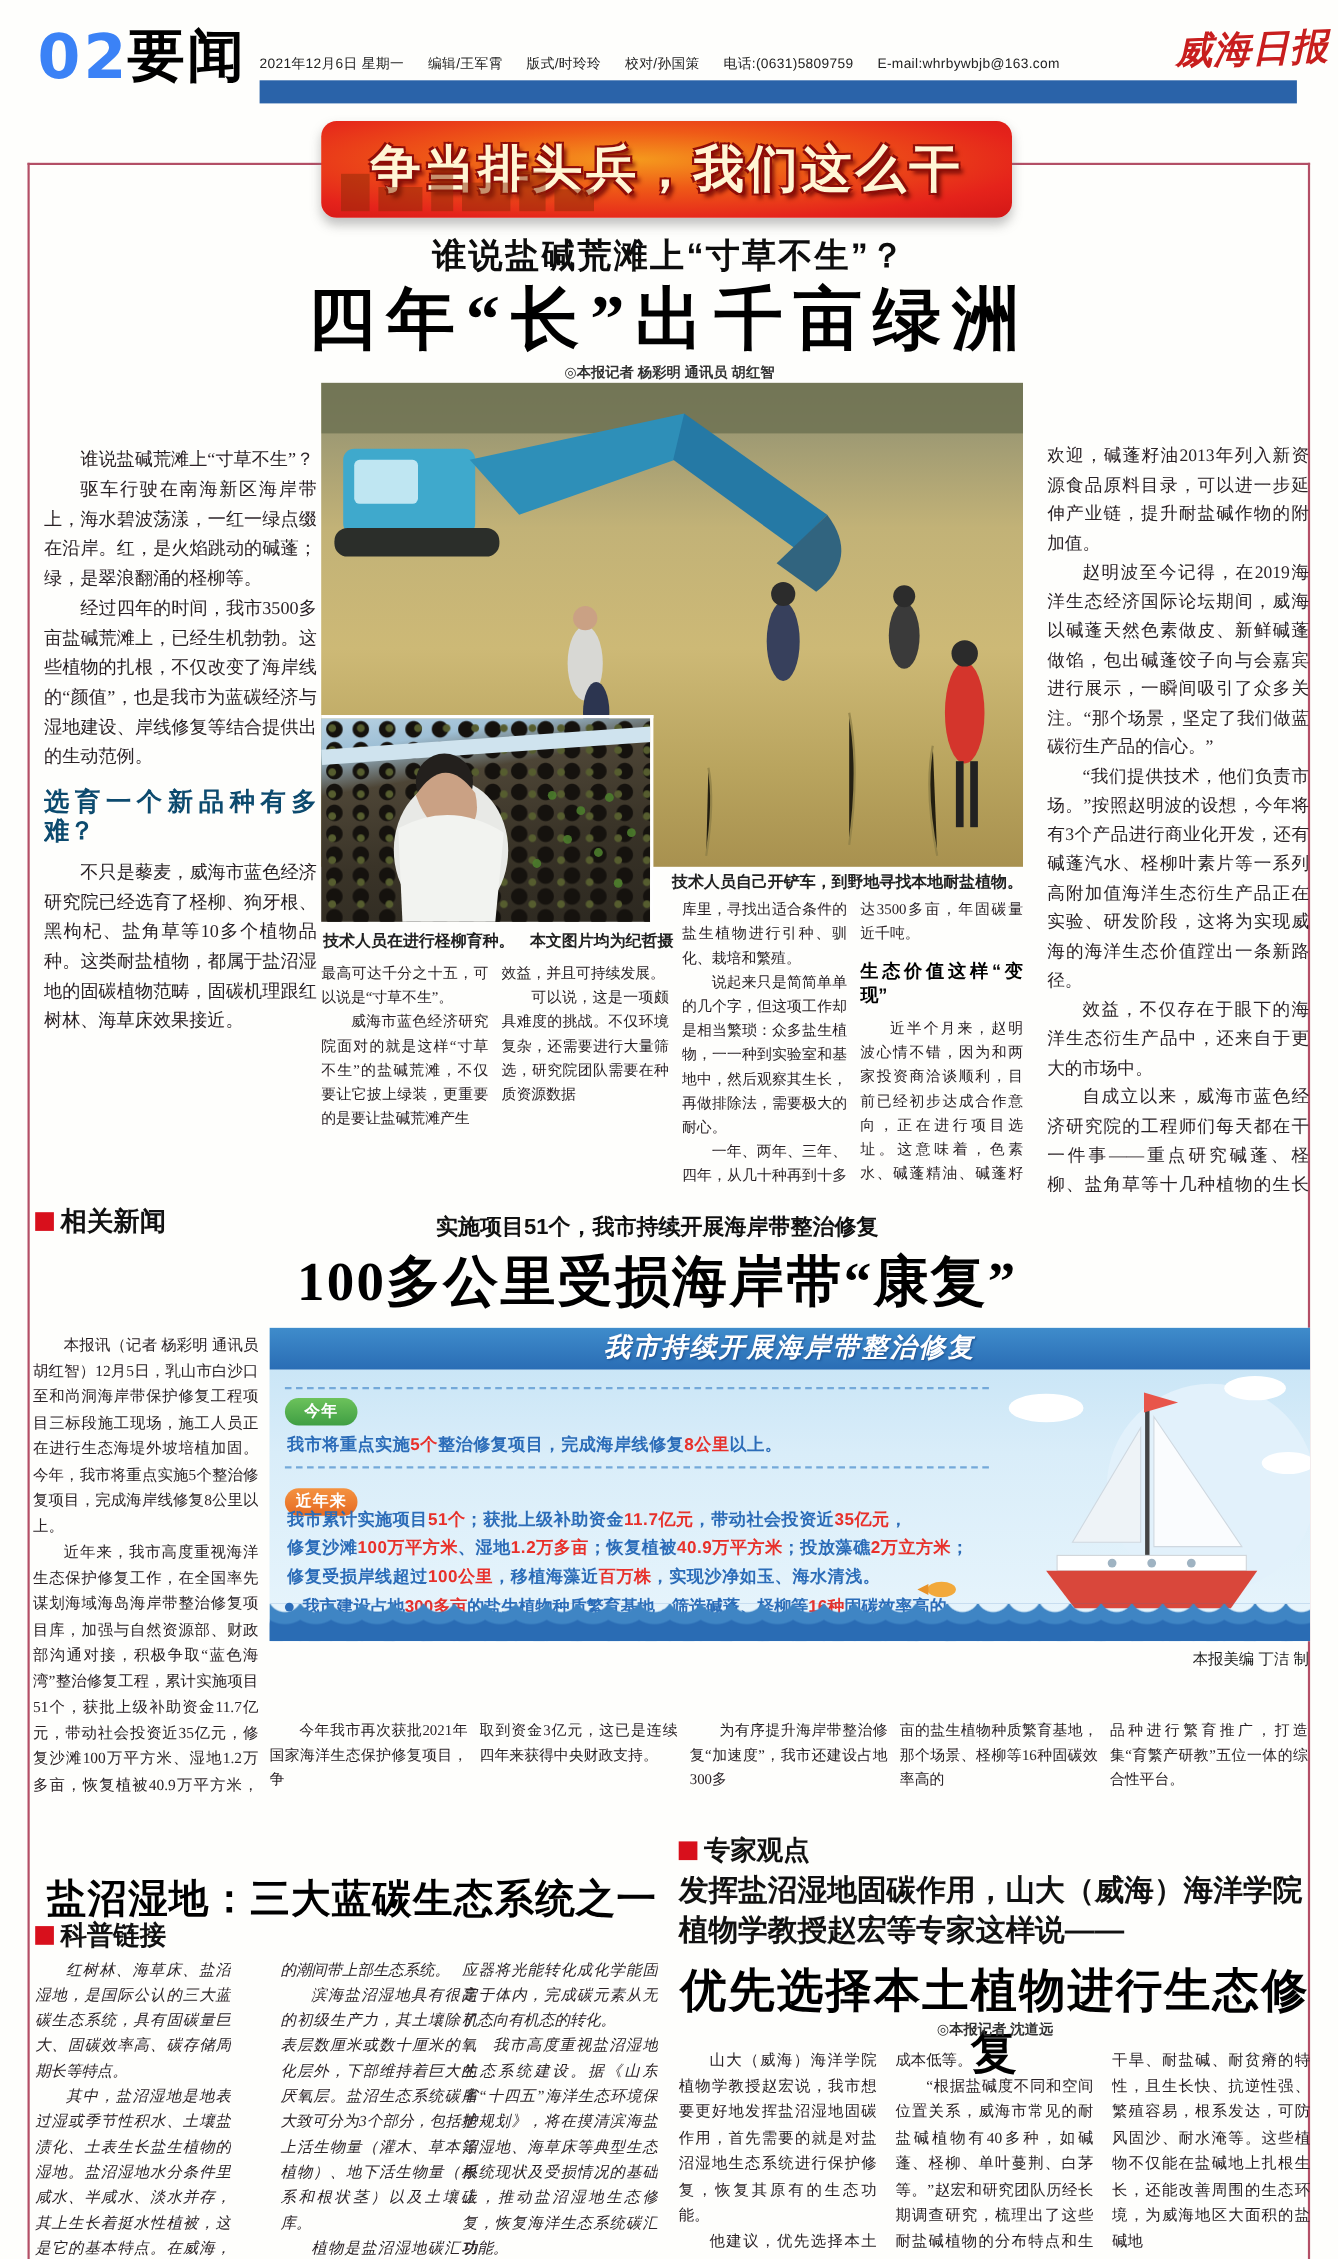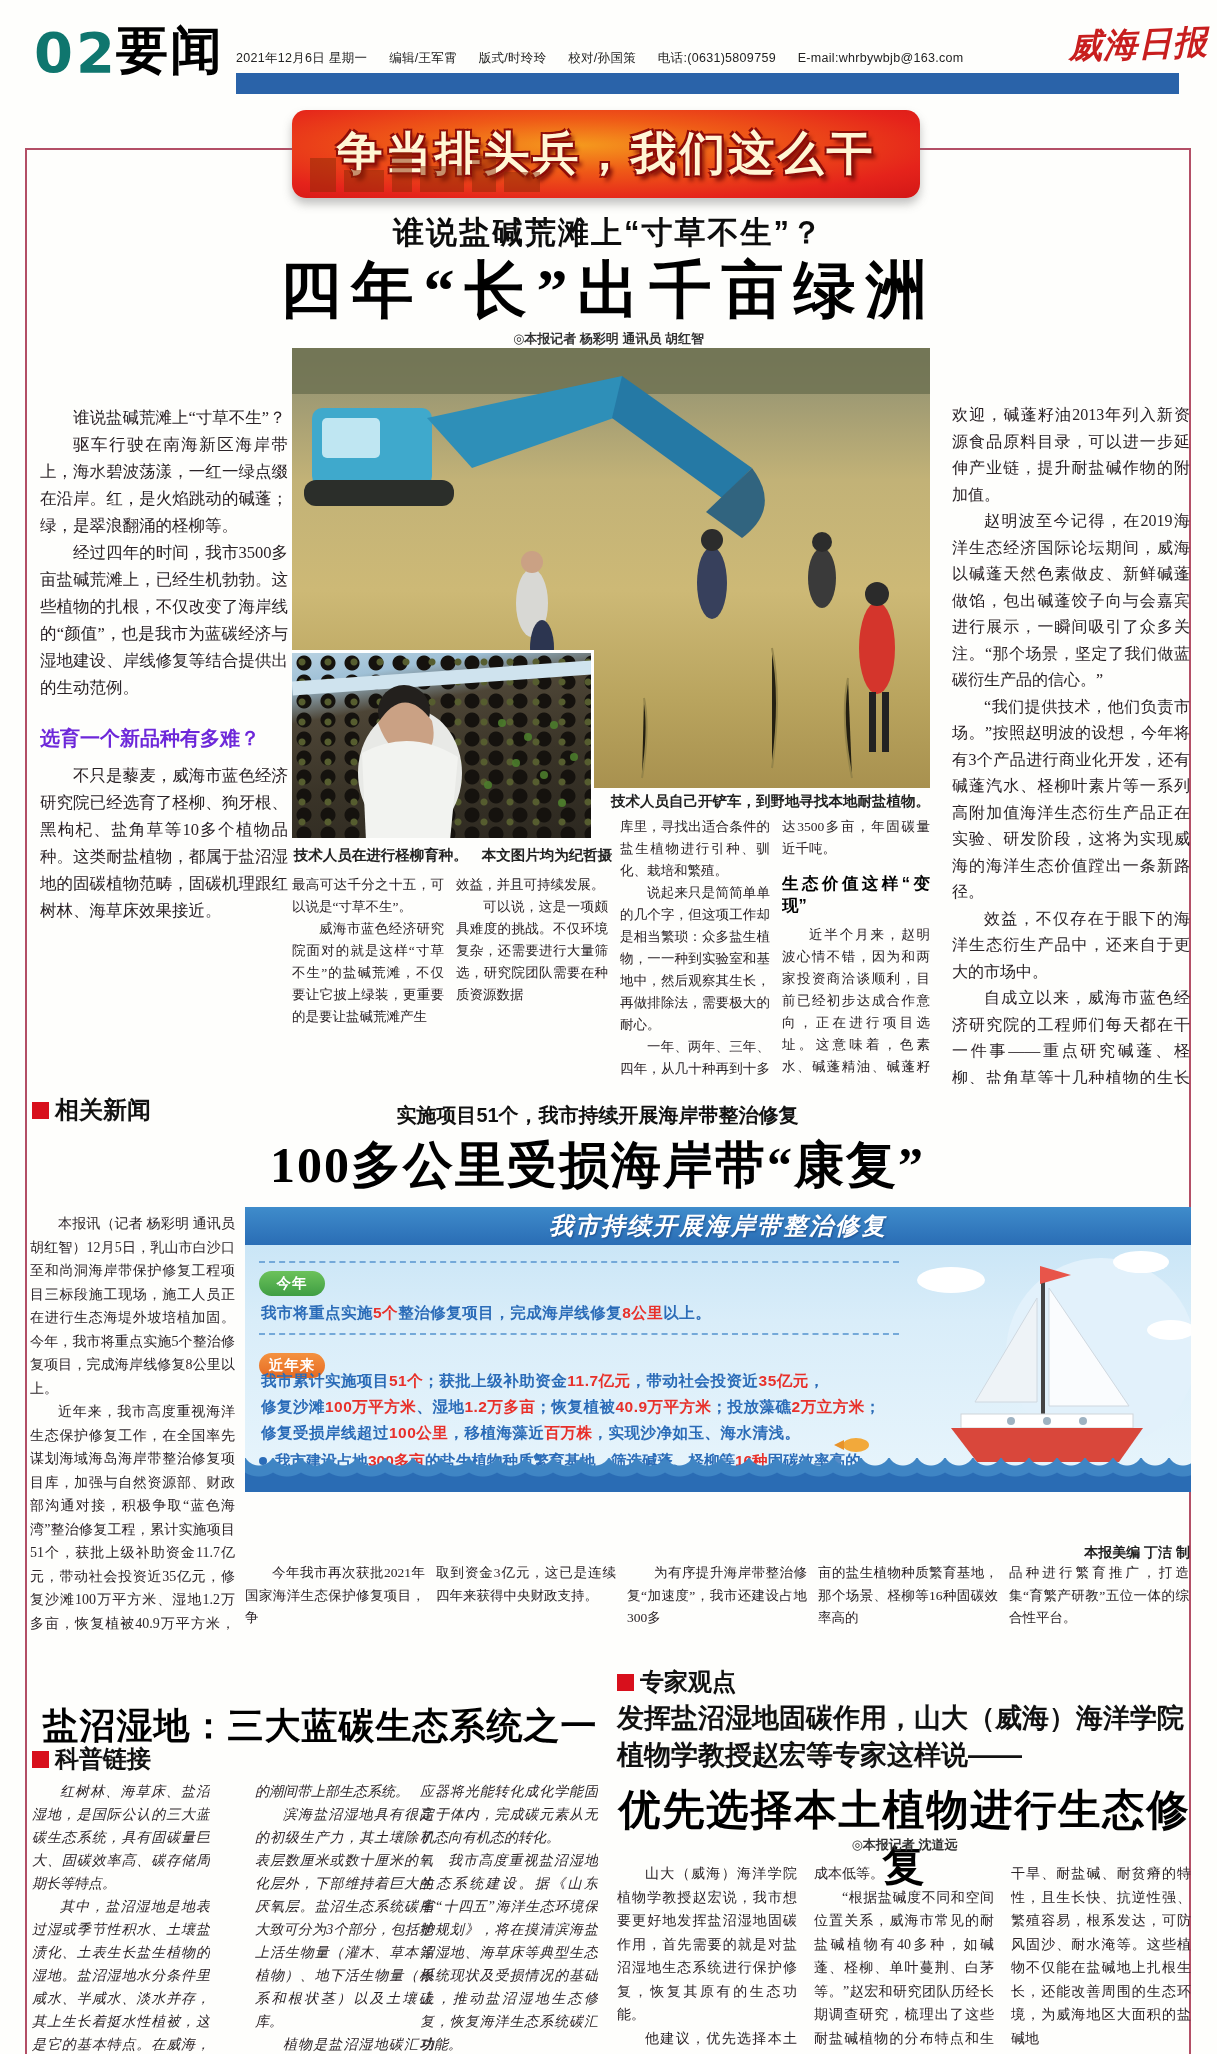--- a/index.html
+++ b/index.html
@@ -3,21 +3,21 @@
 <meta charset="utf-8">
 <style>
   * { margin:0; padding:0; box-sizing:border-box; }
   html,body { background:#ffffff; }
   body { font-family:"Liberation Sans","DejaVu Sans",sans-serif; color:#1a1a1a; }
   .page { position:relative; width:1217px; height:2054px; background:#fefefc; overflow:hidden; }
   .abs { position:absolute; }
   p { margin:0; }
 
   
-  .m-pagenum { left:34px; top:20px; font-size:56px; font-weight:700; letter-spacing:3px; color:#0f766e;
+  .m-pagenum { left:34px; top:20px; font-size:56px; font-weight:700; letter-spacing:3px; color:#3b82f6;
                font-family:"DejaVu Sans",sans-serif; }
   .m-section { left:116px; top:16px; font-size:52px; font-weight:900; color:#000; letter-spacing:2px; }
   .m-dateline { left:236px; top:50px; font-size:12.5px; color:#222; letter-spacing:0.3px; white-space:nowrap; }
   .m-dateline span { margin-right:18px; }
   .m-bar { left:236px; top:73px; width:943px; height:21px; background:#2a63a9; }
   .m-logo { left:1068px; top:22px; width:130px; font-size:34px; font-weight:900; color:#c81e1e;
             font-family:"Liberation Serif","DejaVu Serif",serif; font-style:italic; letter-spacing:1px;
             transform:rotate(-2deg); white-space:nowrap; }
 
   
@@ -45,22 +45,22 @@
   .headline1 { left:60px; top:248px; width:1097px; text-align:center; font-size:62px; font-weight:900;
              letter-spacing:10px; color:#000; font-family:"Liberation Serif","DejaVu Serif",serif; }
   .byline1 { left:300px; top:330px; width:617px; text-align:center; font-size:13px; color:#333; font-weight:700; }
 
   
   .col { overflow:hidden; text-align:justify; font-family:"Liberation Serif","DejaVu Serif",serif; color:#2a2226; }
   .col p { text-indent:2em; }
   .cont p:first-child { text-indent:0; }
   .col-big { font-size:16.5px; line-height:27px; }
   .col-small { font-size:13.5px; line-height:22px; }
-  .subhead1 { font-size:20px; font-weight:900; font-family:"Liberation Sans","DejaVu Sans",sans-serif;
-              color:#6d28d9; margin:24px 0 10px; text-indent:0; }
+  .subhead1 { font-size:23px; font-weight:900; font-family:"Liberation Sans","DejaVu Sans",sans-serif;
+              color:#0c4a6e; margin:14px 0 10px; text-indent:0; }
   .subhead2 { font-size:16.5px; font-weight:900; font-family:"Liberation Sans","DejaVu Sans",sans-serif;
               color:#000; margin:12px 0 8px; }
 
   .lead-col1 { left:40px; top:404px; width:248px; height:686px; }
   .colA { left:292px; top:874px; width:152px; height:206px; }
   .colB { left:456px; top:874px; width:152px; height:206px; }
   .colC { left:620px; top:816px; width:150px; height:264px; }
   .colD { left:782px; top:816px; width:148px; height:264px; }
   .colE { left:952px; top:402px; width:238px; height:682px; font-size:16px; line-height:26.5px; }
 
@@ -113,21 +113,21 @@
              background:#2b6cb8; }
   .ig-bullet-text { display:block; padding-left:14px; }
   .ig-bullet-text .hl { color:#e8302a; }
   .waves { position:absolute; left:0; bottom:0; width:100%; height:34px;
            background:radial-gradient(circle at 14px -8px, rgba(0,0,0,0) 0 15px, #3f85c4 16px 26px, #2a6cb4 27px) 0 0/28px 34px repeat-x; }
   .waves2 { position:absolute; left:0; bottom:0; width:100%; height:20px;
            background:radial-gradient(circle at 17px -6px, rgba(0,0,0,0) 0 13px, #1d5fa8 14px) 7px 0/34px 20px repeat-x; }
   .fish { position:absolute; left:598px; bottom:40px; width:26px; height:14px; background:#f2a93b; border-radius:50%; }
   .fish::before { content:""; position:absolute; left:-9px; top:2px; border-right:10px solid #e8932a;
            border-top:5px solid transparent; border-bottom:5px solid transparent; }
-  .ig-credit { left:980px; top:1500px; width:210px; text-align:right; font-size:14px; font-weight:700; color:#222;margin-top:44px; }
+  .ig-credit { left:980px; top:1500px; width:210px; text-align:right; font-size:14px; font-weight:400; color:#222; }
 
   
   .label3 { left:32px; top:1743px; }
   .headline3 { left:40px; top:1702px; width:560px; text-align:center; font-size:36px; font-weight:900;
                letter-spacing:1px; color:#000; font-family:"Liberation Serif","DejaVu Serif",serif; }
   .sci-col { top:1780px; width:178px; height:274px; font-size:14px; line-height:23px; font-style:italic; }
   .sc1 { left:32px; } .sc2 { left:235px;margin-left:20px; } .sc3 { left:420px; }
 
   .label4 { left:617px; top:1666px; }
   .kicker4 { left:617px; top:1700px; width:578px; font-size:27px; font-weight:800; line-height:37px; color:#111; }

